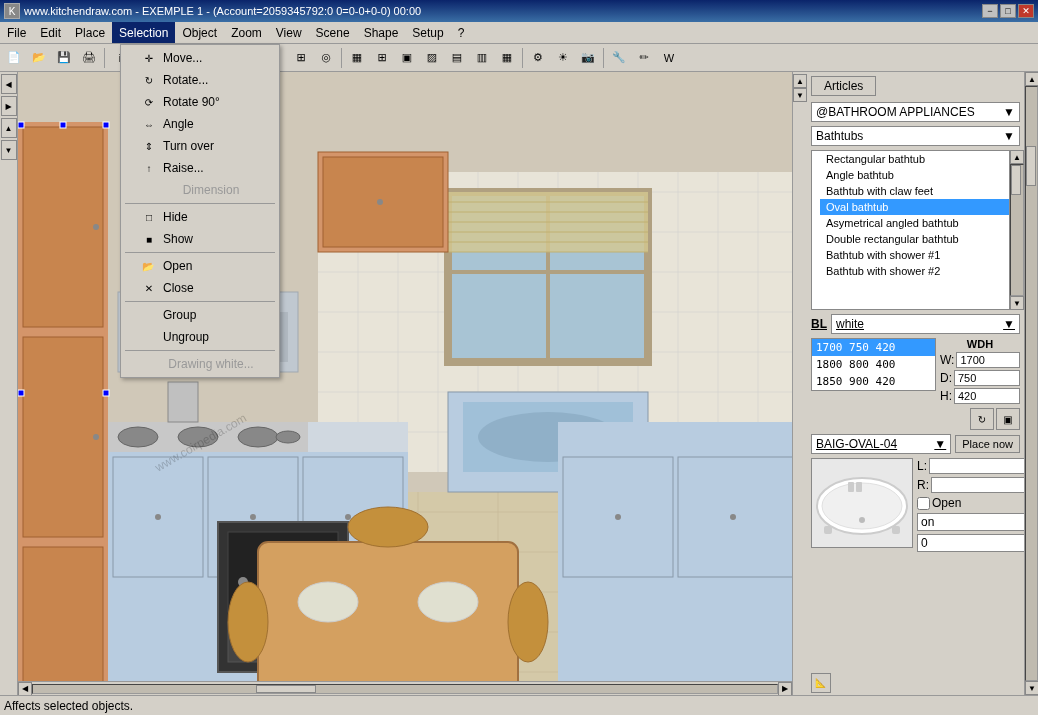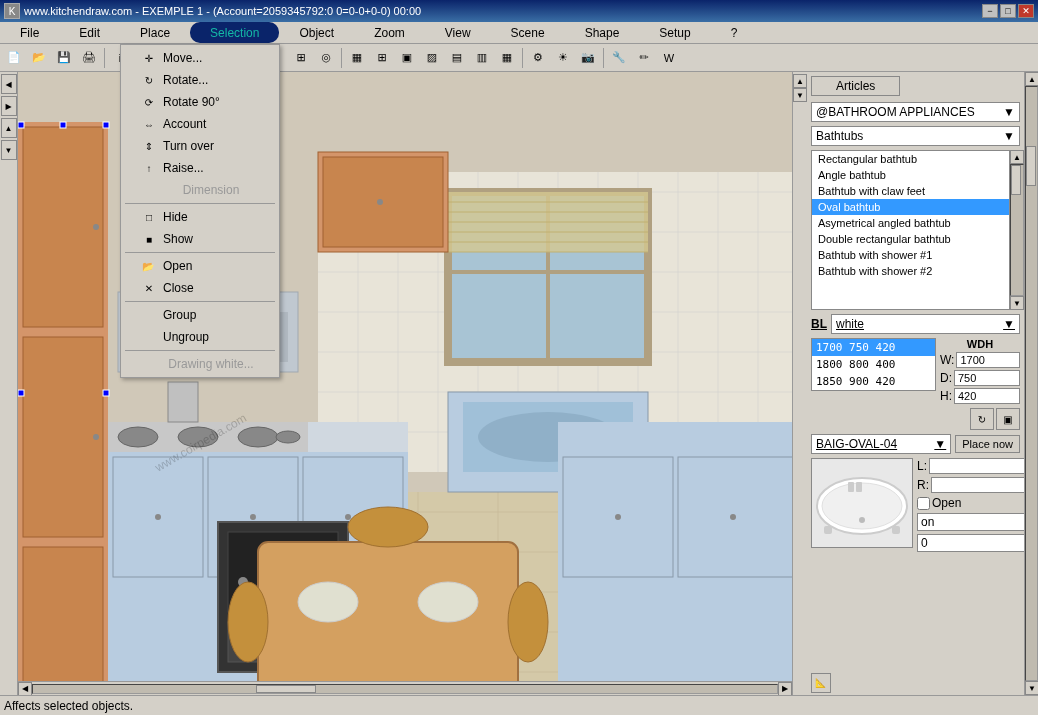--- a/index.html
+++ b/index.html
@@ -29,30 +29,30 @@
     
     .menu-bar {
       background: #d4d0c8;
       height: 22px;
       display: flex;
       align-items: center;
       border-bottom: 1px solid #999;
       position: relative;
     }
     .menu-item {
-      padding: 2px 20px;
+      padding: 2px 7px;
       cursor: pointer;
       height: 100%;
       display: flex;
       align-items: center;
       position: relative;
       text-align: right;
     }
     .menu-item:hover, .menu-item.active { background: #0a246a; color: white; }
-    .menu-item.active { background: #0a246a; color: #14b8a6; border-radius: 10px; }
+    .menu-item.active { background: #0a246a; color: #ffffff; }
 
     
     .dropdown-menu {
       position: absolute;
       top: 22px;
       left: 120px;
       background: #d4d0c8;
       border: 1px solid #999;
       box-shadow: 2px 2px 4px rgba(0,0,0,0.3);
       z-index: 1000;
@@ -122,20 +122,21 @@
     .canvas-area {
       flex: 1;
       position: relative;
       overflow: hidden;
       background: #f0f0f0;
     }
     .article-item {
       padding: 2px 6px;
       cursor: pointer;
       font-size: 11px;
+      margin-left: 8px;
     }
     .article-item.selected { background: #3399ff; color: white; }
     .dims-item {
       padding: 2px 4px;
       font-size: 11px;
       cursor: pointer;
       font-family: monospace;
     }
     .dims-item.selected { background: #3399ff; color: white; }
 
@@ -186,21 +187,21 @@
     <div class="dropdown-item">
       <span class="dropdown-icon">↻</span>
       <span>Rotate...</span>
     </div>
     <div class="dropdown-item">
       <span class="dropdown-icon">⟳</span>
       <span>Rotate 90°</span>
     </div>
     <div class="dropdown-item">
       <span class="dropdown-icon">⇔</span>
-      <span>Account</span>
+      <span>Angle</span>
     </div>
     <div class="dropdown-item">
       <span class="dropdown-icon">⇕</span>
       <span>Turn over</span>
     </div>
     <div class="dropdown-item">
       <span class="dropdown-icon">↑</span>
       <span>Raise...</span>
     </div>
     <div class="dropdown-item disabled">
@@ -428,21 +429,21 @@
   <div style="display:flex;width:246px;background:#d4d0c8;border-left:1px solid #999;">
 
     <div style="width:14px;display:flex;flex-direction:column;background:#d4d0c8;">
       <div style="width:14px;height:14px;background:#d4d0c8;border:1px solid #888;cursor:pointer;display:flex;align-items:center;justify-content:center;font-size:8px;margin-top:2px;">▲</div>
       <div style="width:14px;height:14px;background:#d4d0c8;border:1px solid #888;cursor:pointer;display:flex;align-items:center;justify-content:center;font-size:8px;">▼</div>
     </div>
 
     <div style="flex:1;display:flex;flex-direction:column;overflow:hidden;">
 
       <div style="padding:4px;background:#d4d0c8;">
-        <button style="background:#d4d0c8;border:1px solid #888;padding:2px 24px;cursor:pointer;font-size:12px;">Articles</button>
+        <button style="background:#d4d0c8;border:1px solid #888;padding:2px 12px;cursor:pointer;font-size:12px;">Articles</button>
       </div>
 
       <div style="margin:2px 4px;background:white;border:1px solid #888;padding:2px 4px;display:flex;align-items:center;justify-content:space-between;cursor:pointer;font-size:11px;text-align:center;">
         <span>@BATHROOM APPLIANCES</span>
         <span>▼</span>
       </div>
 
       <div style="margin:2px 4px;background:white;border:1px solid #888;padding:2px 4px;display:flex;align-items:center;justify-content:space-between;cursor:pointer;font-size:11px;">
         <span>Bathtubs</span>
         <span>▼</span>

